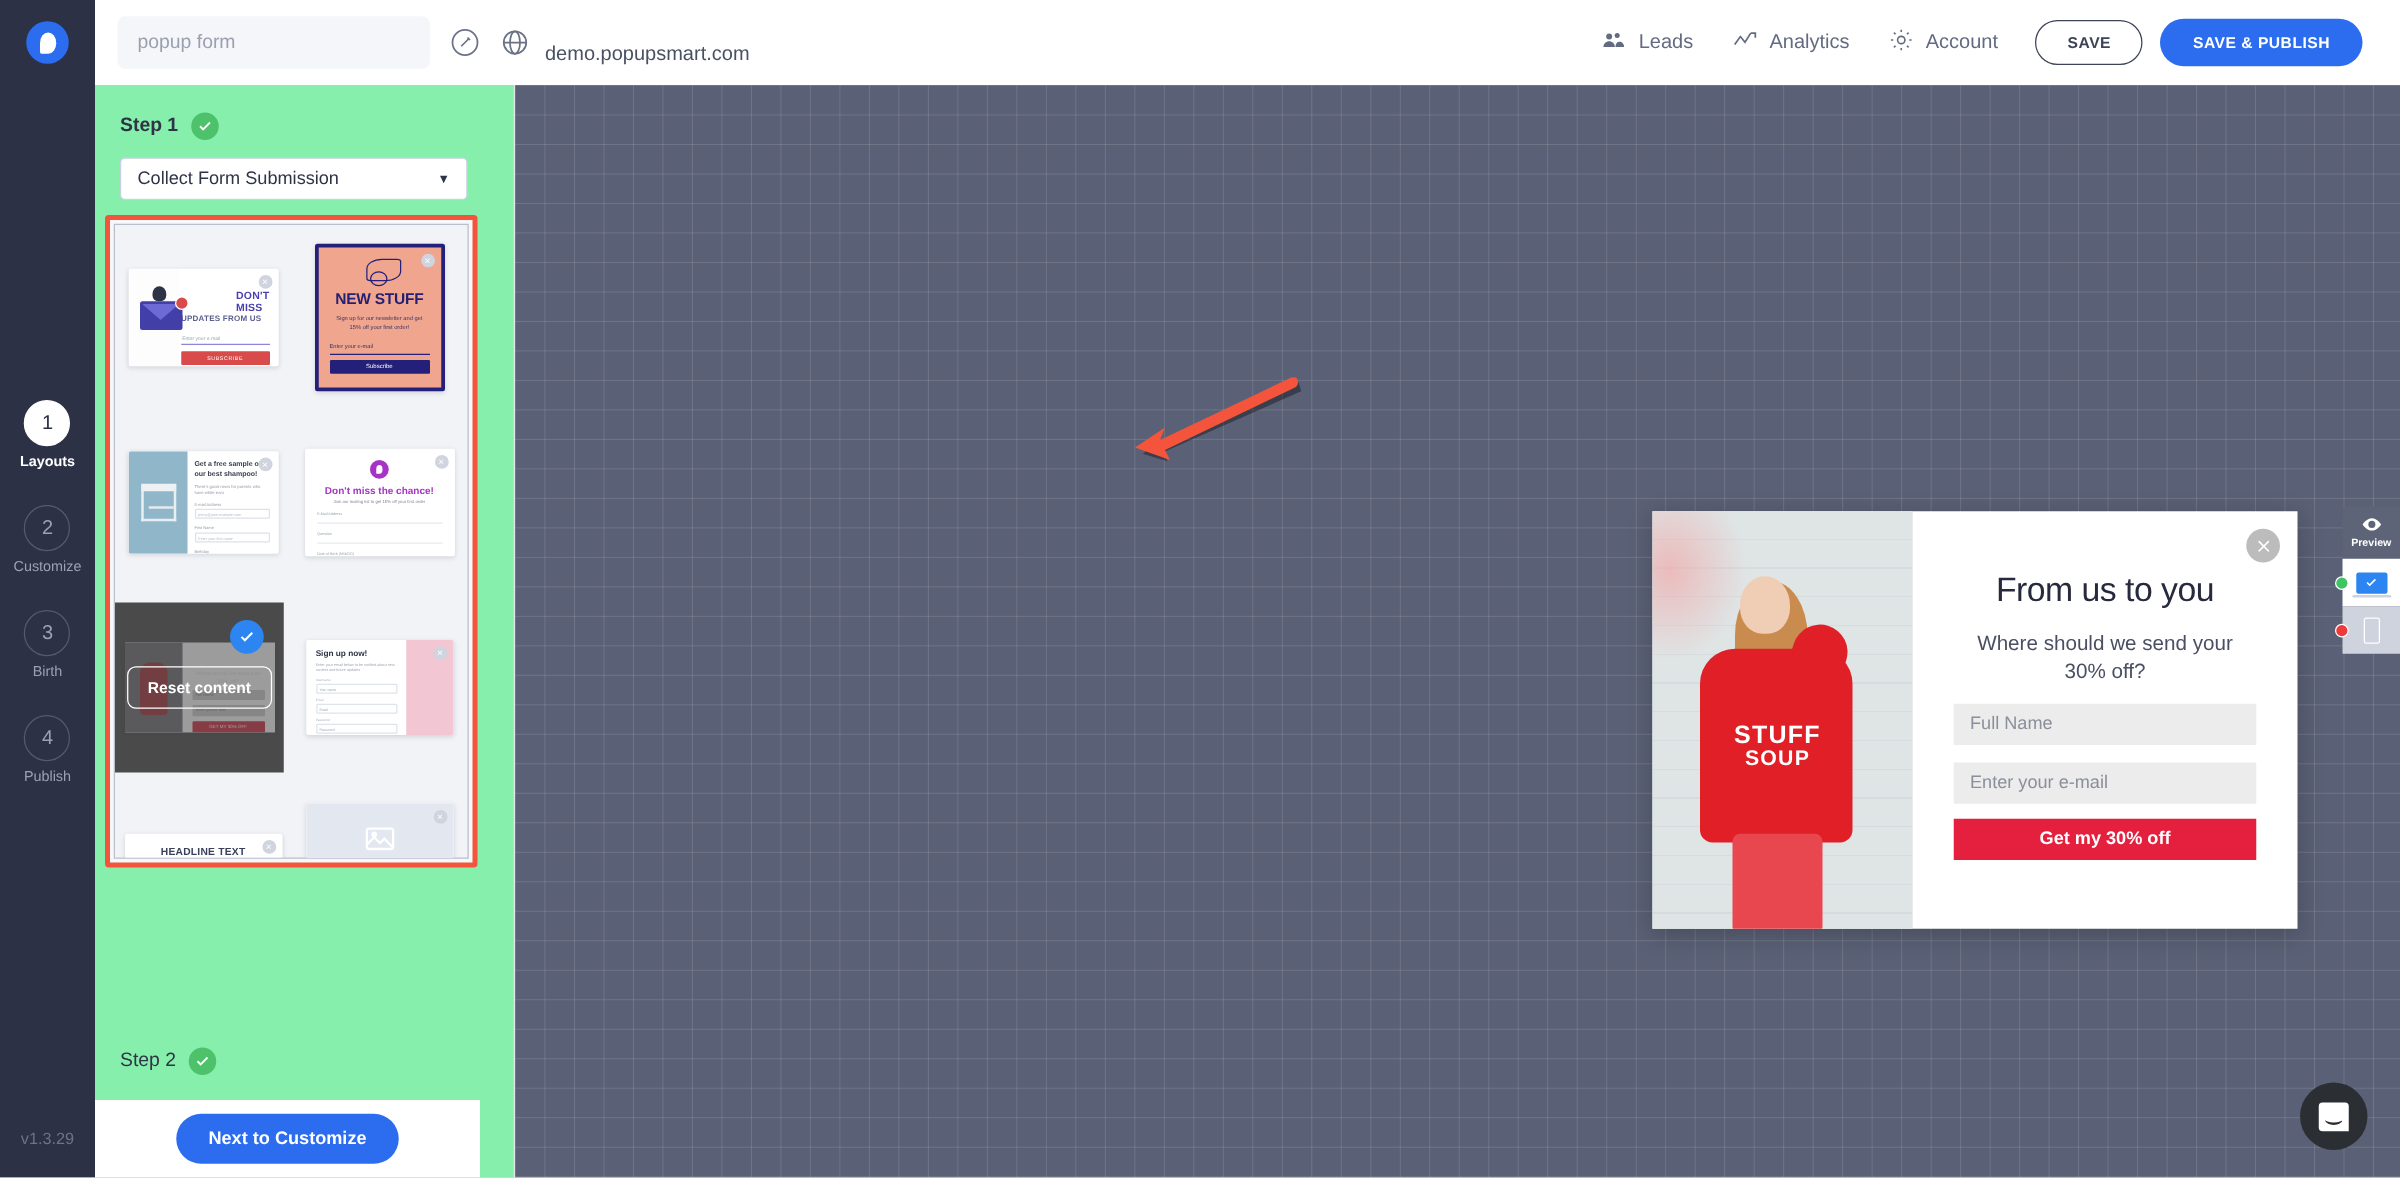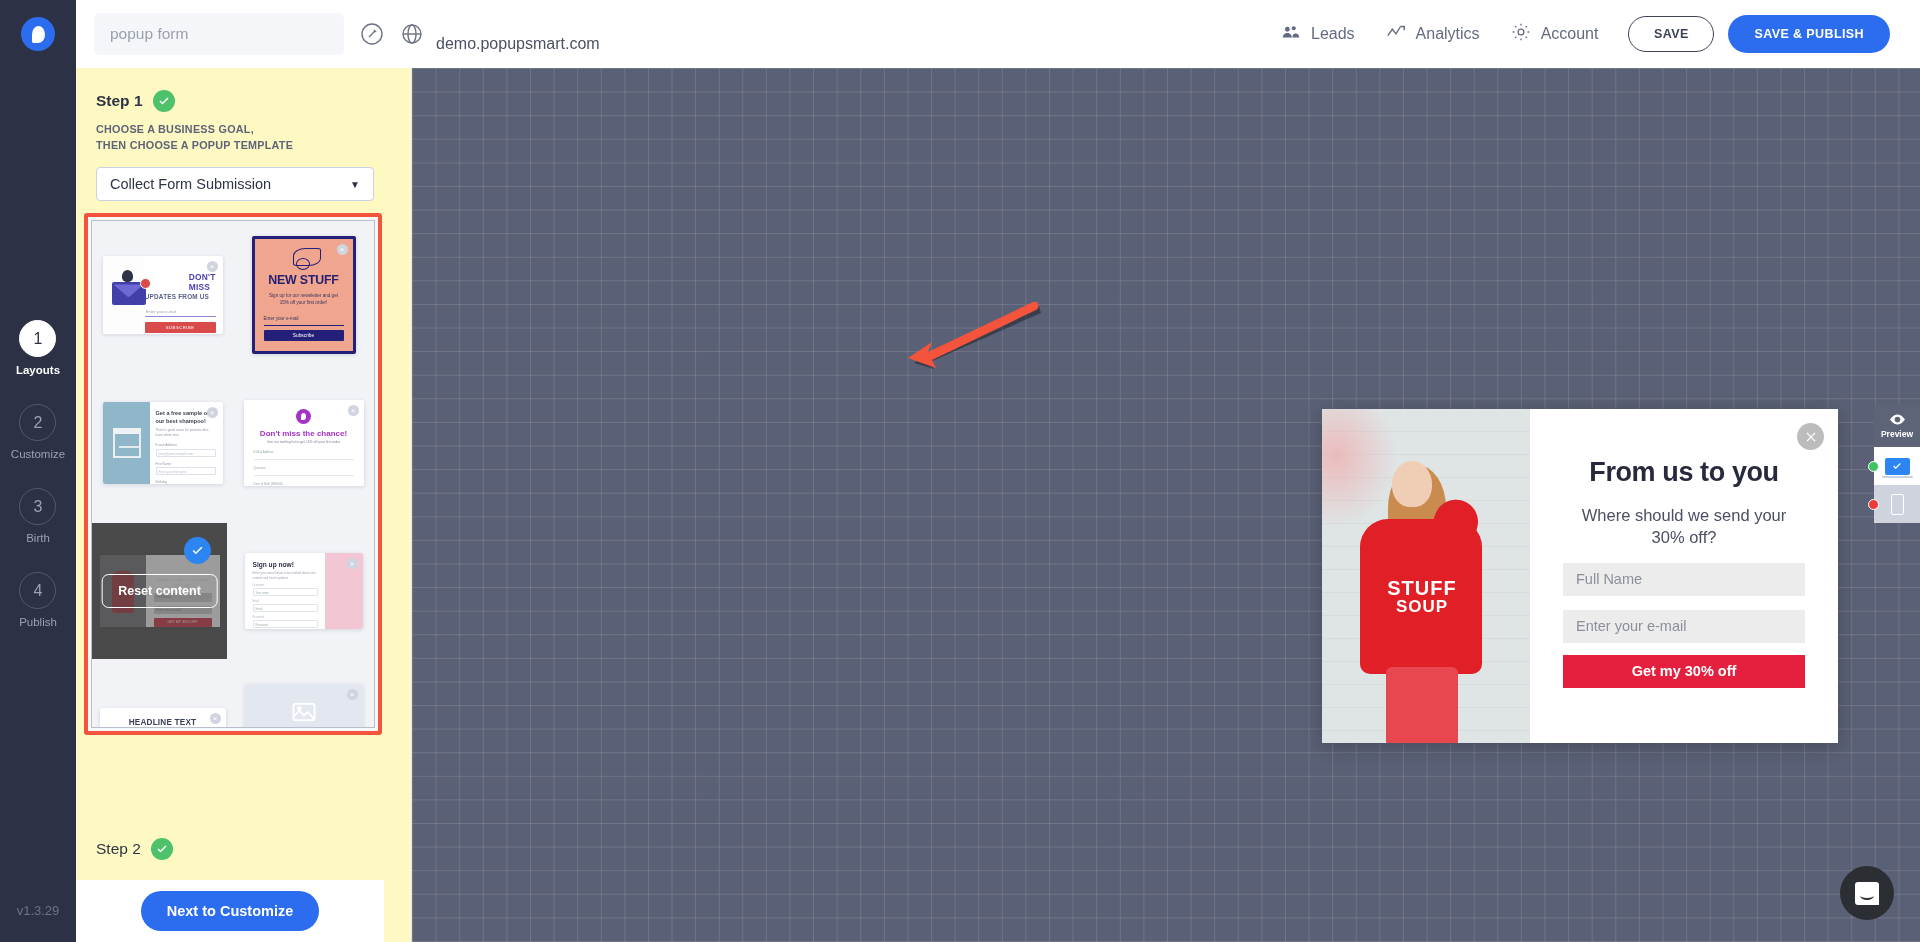--- a/index.html
+++ b/index.html
@@ -86,21 +86,21 @@
   .rail-label { margin-top: 7px; font-size: 11.5px; color: #9ba1b3; }
   .rail-step.active .rail-label { color: #ffffff; font-weight: bold; }
   .rail-version {
     position: absolute; bottom: 24px; left: 0; width: 76px;
     text-align: center; font-size: 13px; color: #6d7388;
   }
 
   
   .panel {
     position: absolute; top: 68px; left: 76px; width: 336px; height: 874px;
-    background: #fef9c3; border-right: 1px solid #e3e6ec;
+    background: #86efac; border-right: 1px solid #e3e6ec;
     overflow: hidden; z-index: 20;
   }
   .panel-inner { padding: 22px 20px 0 20px; }
   .step-head { display: flex; align-items: center; gap: 10px; }
   .step-title { font-size: 15.5px; font-weight: bold; color: #2e3murder; color: #2e3446; }
   .check-badge {
     width: 22px; height: 22px; border-radius: 50%; background: #4ec16b;
     display: flex; align-items: center; justify-content: center;
   }
   .check-badge svg { width: 12px; height: 12px; }
@@ -299,21 +299,21 @@
   .model-txt1{position:absolute;left:52px;top:168px;width:96px;text-align:center;color:#fff;font-weight:bold;font-size:20px;letter-spacing:1px;font-family:"Liberation Sans",sans-serif;}
   .model-txt2{position:absolute;left:62px;top:188px;width:76px;text-align:center;color:#fff;font-weight:bold;font-size:17px;letter-spacing:1px;font-family:"Liberation Sans",sans-serif;}
   .popup-body { flex: 1; padding: 34px 33px 0 33px; position: relative; }
   .popup-close {
     position: absolute; top: 14px; right: 14px; width: 27px; height: 27px;
     border-radius: 50%; background: #bcbcbc; color: #fff;
     display: flex; align-items: center; justify-content: center; cursor: pointer;
   }
   .popup-close svg { width: 14px; height: 14px; }
   .popup-h {
-    margin-top: 14px; text-align: center; font-size: 27px; font-weight: bold;
+    margin-top: 14px; text-align: center; font-size: 27px; font-weight: normal;
     color: #27293d; letter-spacing: -.4px;
   }
   .popup-p {
     margin-top: 16px; text-align: center; font-size: 16.5px; color: #4a4f63;
     line-height: 1.35;
   }
   .popup-input {
     margin-top: 14px; width: 100%; height: 33px; background: #ececec;
     border: none; padding: 0 13px; font-size: 14.5px; color: #888c98;
     font-family: "Liberation Sans", sans-serif;
@@ -448,22 +448,20 @@
   <div class="panel">
     <div class="panel-inner">
       <div class="step-head">
         <div class="step-title">Step 1</div>
         <div class="check-badge">
           <svg viewBox="0 0 24 24" fill="none" stroke="#fff" stroke-width="3">
               <path d="M4 12l5 5L20 6"></path>
             </svg>
         </div>
       </div>
-      <div class="step-sub" style="white-space:pre-line">CHOOSE A BUSINESS GOAL,
-THEN CHOOSE A POPUP TEMPLATE</div>
 
       <div class="goal-select">
         <span>Collect Form Submission</span>
         <span class="goal-caret">▼</span>
       </div>
 
       <div class="tpl-wrap">
         <div class="tpl-scroll">
           <div class="tpl-grid">
 

